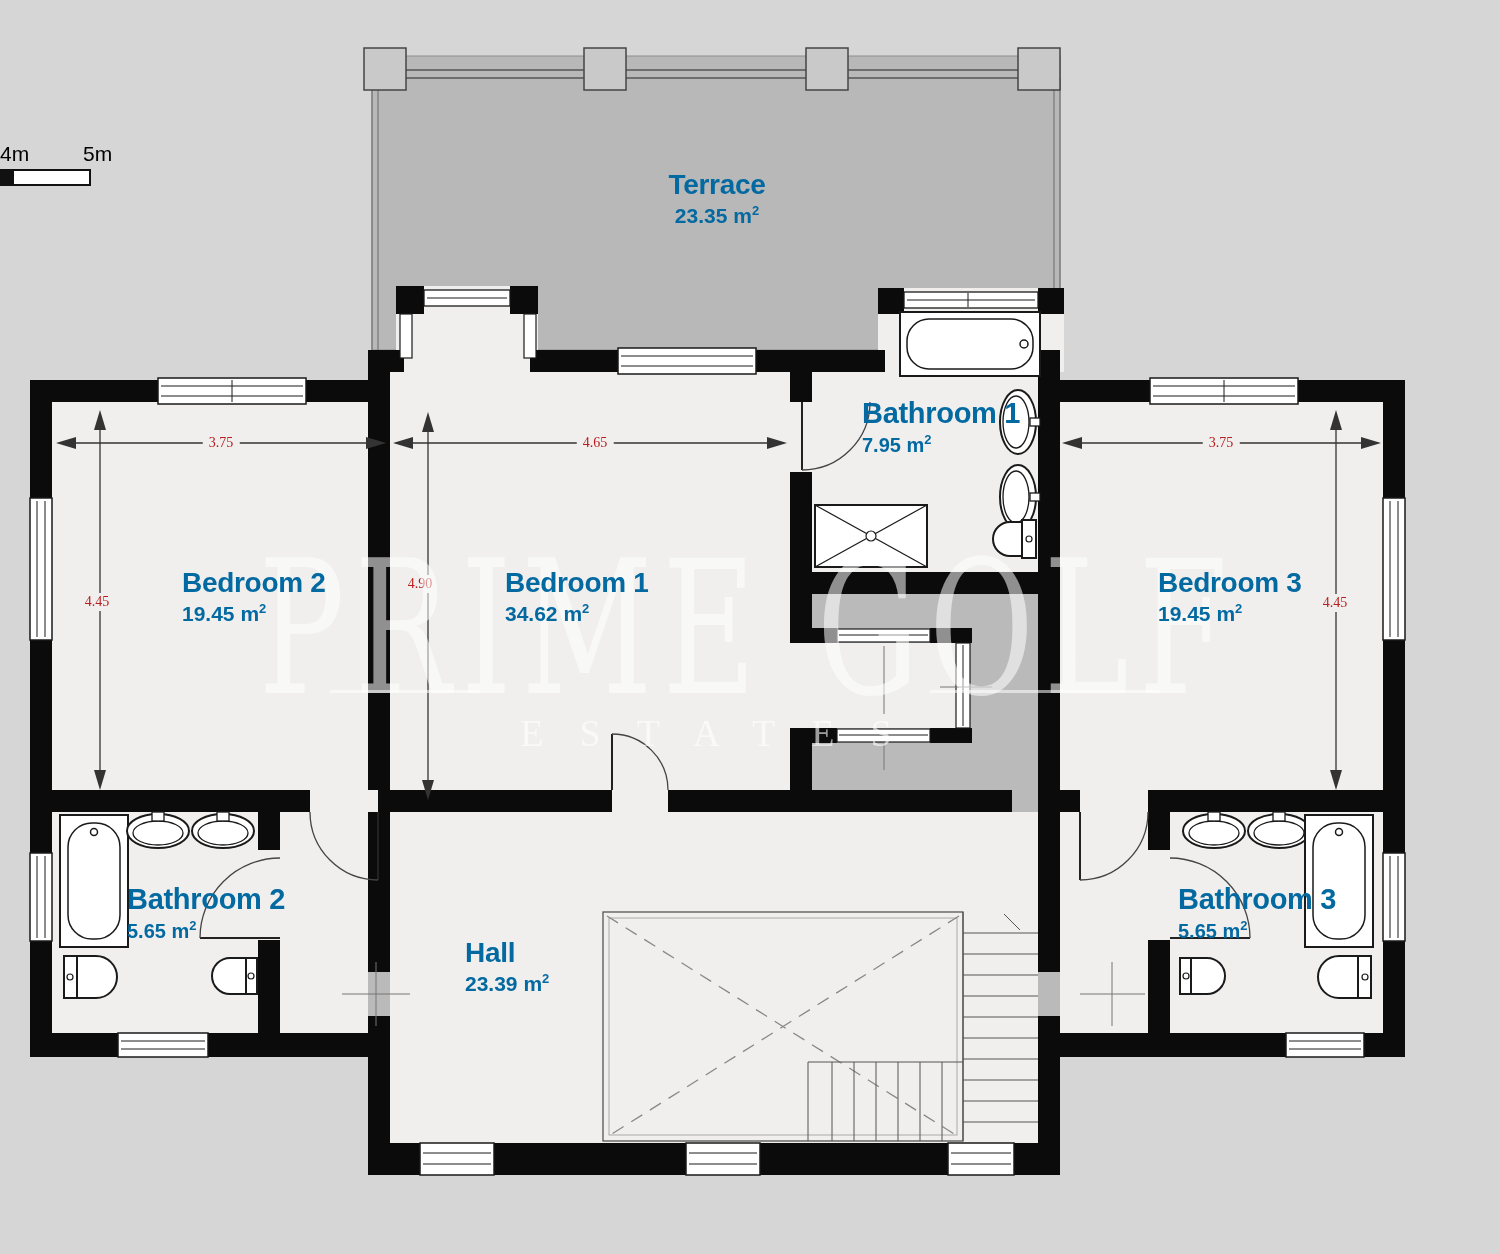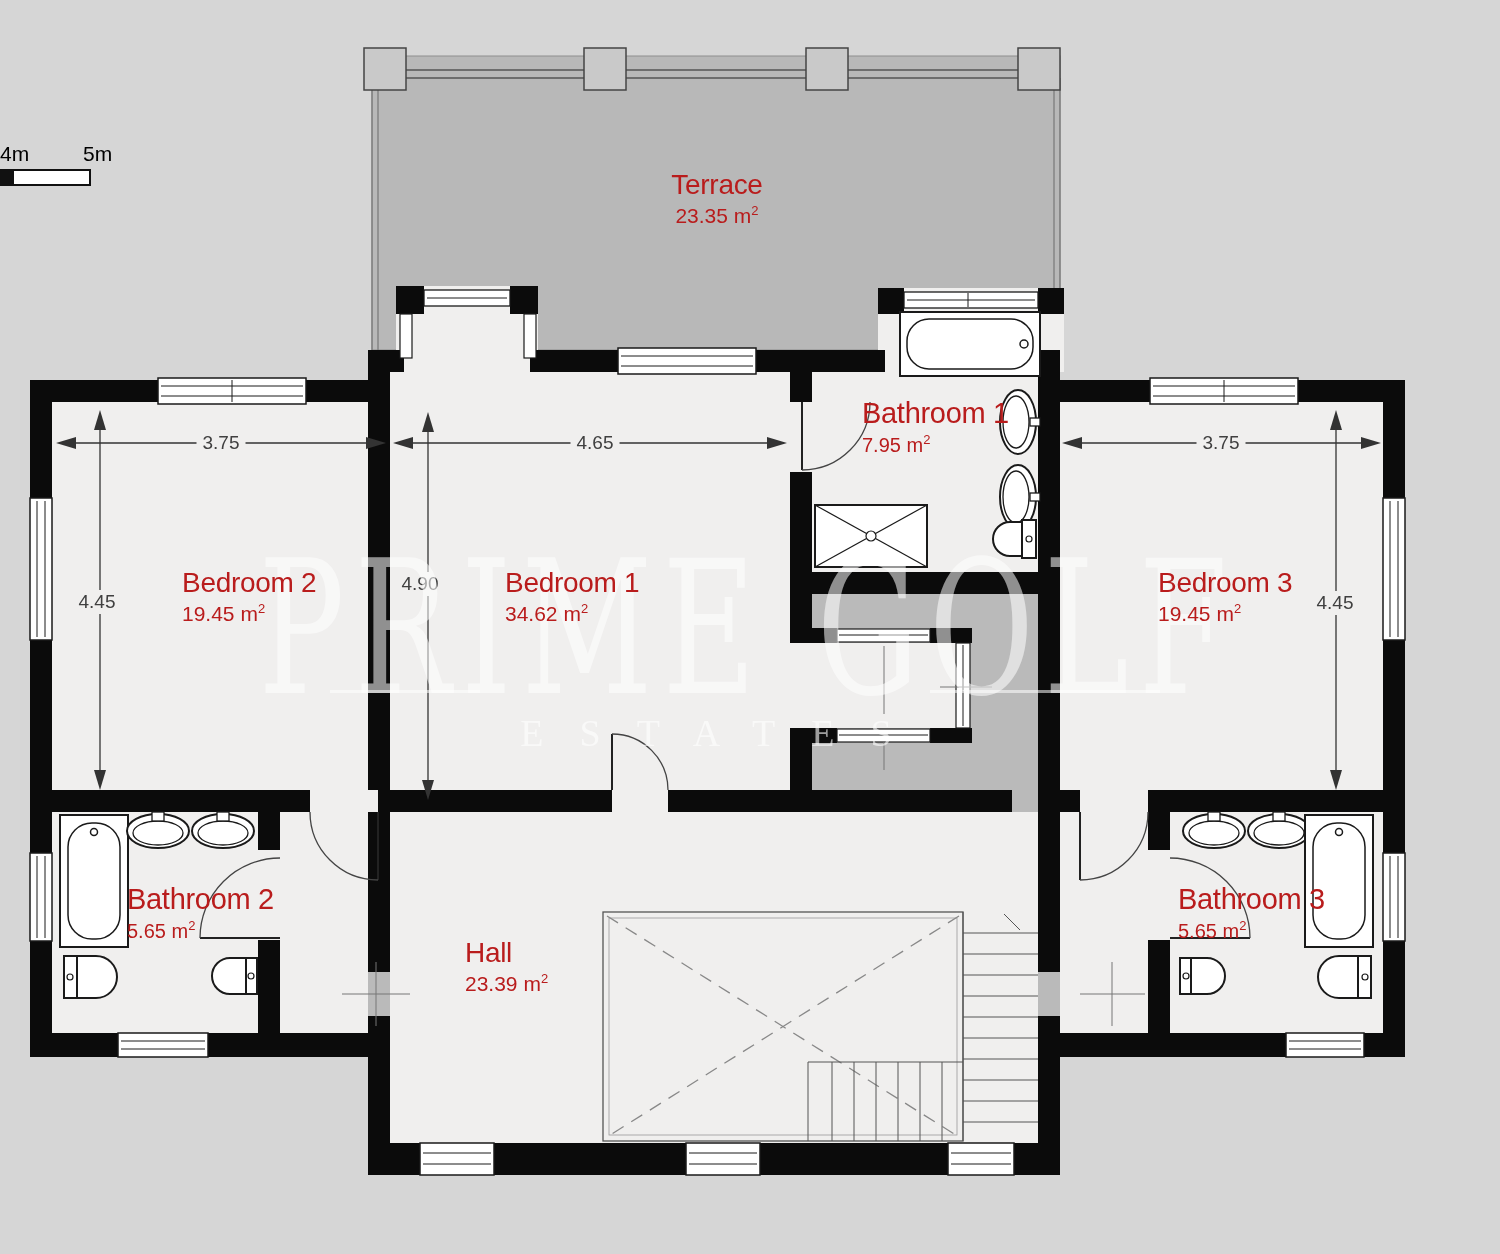--- a/index.html
+++ b/index.html
@@ -8,29 +8,29 @@
   svg.plan{position:absolute;left:0;top:0;}
   
   .wm1{position:absolute;left:748px;top:628px;transform:translate(-50%,-50%) scaleY(1.45);
        font-family:"DejaVu Serif","Liberation Serif",serif;font-size:128px;letter-spacing:10px;
        color:rgba(255,255,255,0.55);white-space:nowrap;z-index:5;pointer-events:none;}
   .wm2{position:absolute;left:724px;top:692px;transform:translate(-50%,-50%);
        font-family:Liberation Serif, serif;font-size:38px;letter-spacing:36px;
        color:rgba(255,255,255,0.6);white-space:nowrap;z-index:5;pointer-events:none;margin-top:41px;}
   .wmline{position:absolute;height:3px;background:rgba(255,255,255,0.55);z-index:5;}
   
-  .rl{position:absolute;color:#b91c1c;z-index:6;line-height:1.06;}
+  .rl{position:absolute;color:#0369a1;z-index:6;line-height:1.06;font-weight:bold;}
   .rl .rn{font-size:28px;letter-spacing:-0.3px;}
   .rl .ra{font-size:21px;margin-top:4px;}
   .rl .ra sup{font-size:13px;}
   .rl.small .rn{font-size:29px;}
   .rl.small .ra{font-size:20px;}
   .rl.centered{transform:translateX(-50%);text-align:center;}
-  .dim{position:absolute;transform:translate(-50%,-50%);font-size:19px;color:#404040;
-       background:#f0efee;padding:1px 6px;z-index:4;white-space:nowrap;}
+  .dim{position:absolute;transform:translate(-50%,-50%);font-size:14px;color:#b91c1c;
+       background:#f0efee;padding:1px 6px;z-index:4;white-space:nowrap;font-family:Liberation Serif, serif;}
   .scl{position:absolute;font-size:21px;color:#000000;z-index:6;}
 </style>
 </head>
 <body>
 
 <div class="stage">
 
 <svg class="plan" width="1500" height="1254" viewBox="0 0 1500 1254">
 
   <rect x="0" y="0" width="1500" height="1254" fill="#d6d6d6"></rect>

